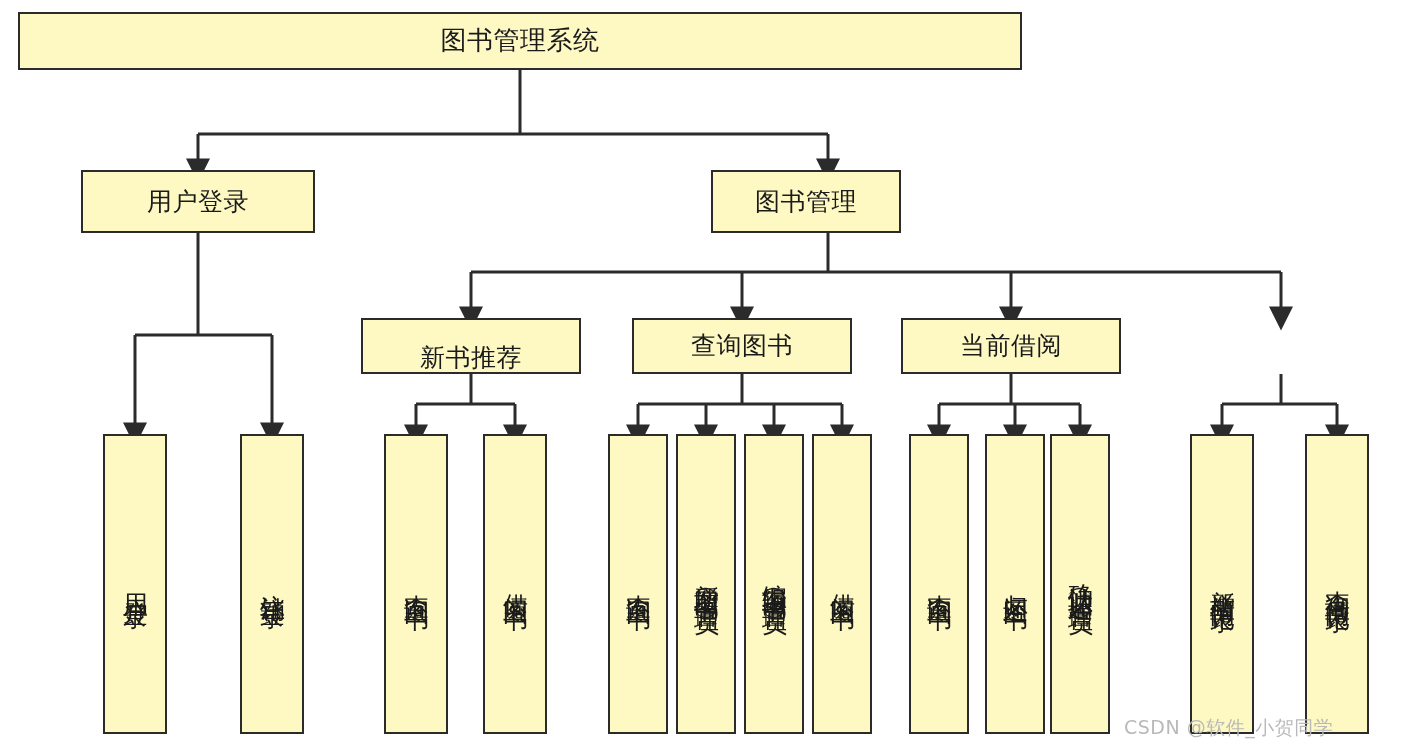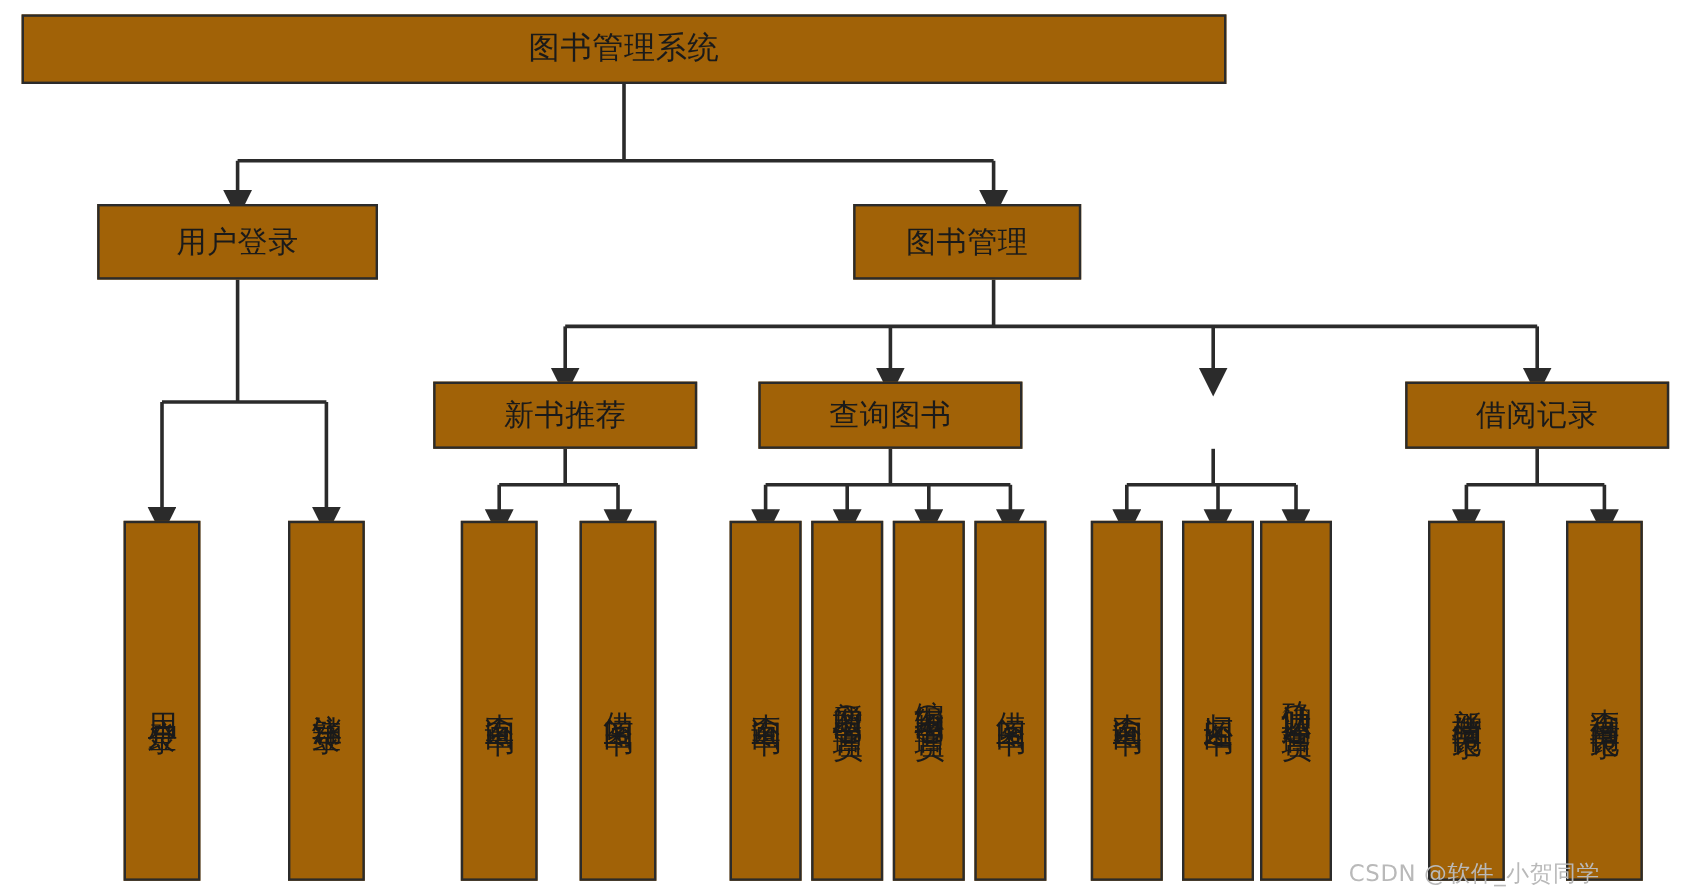--- a/index.html
+++ b/index.html
@@ -22,21 +22,21 @@
     position: absolute;
     left: 0;
     top: 0;
     width: 1405px;
     height: 747px;
     pointer-events: none;
   }
   .node {
     position: absolute;
     box-sizing: border-box;
-    background: #a16207;
+    background: #fef9c3;
     border: 2px solid #2b2b2b;
     display: flex;
     align-items: center;
     justify-content: center;
     z-index: 2;
   }
   .node .label {
     color: #1a1a1a;
     line-height: 1.12;
     white-space: pre;
@@ -138,28 +138,28 @@
     <span class="label">图书管理系统</span>
   </div>
 
   <div class="node horiz" style="left: 81px; top: 170px; width: 234px; height: 63px;">
     <span class="label">用户登录</span>
   </div>
   <div class="node horiz" style="left: 711px; top: 170px; width: 190px; height: 63px;">
     <span class="label">图书管理</span>
   </div>
 
-  <div class="node horiz" style="left: 361px; top: 318px; width: 220px; height: 56px;">
+  <div class="node horiz" style="left: 361px; top: 318px; width: 220px; height: 56px; align-items: flex-end;">
     <span class="label">新书推荐</span>
   </div>
   <div class="node horiz" style="left: 632px; top: 318px; width: 220px; height: 56px;">
     <span class="label">查询图书</span>
   </div>
-  <div class="node horiz" style="left: 1171px; top: 318px; width: 220px; height: 56px;">
-    <span class="label">借阅记录</span>
+  <div class="node horiz" style="left: 901px; top: 318px; width: 220px; height: 56px;">
+    <span class="label">当前借阅</span>
   </div>
 
   <div class="node vert" style="left: 103px; top: 434px; width: 64px; height: 300px;">
     <span class="label">用户登录</span>
   </div>
   <div class="node vert" style="left: 240px; top: 434px; width: 64px; height: 300px;">
     <span class="label">注销登录</span>
   </div>
   <div class="node vert" style="left: 384px; top: 434px; width: 64px; height: 300px;">
     <span class="label">查询图书</span>

